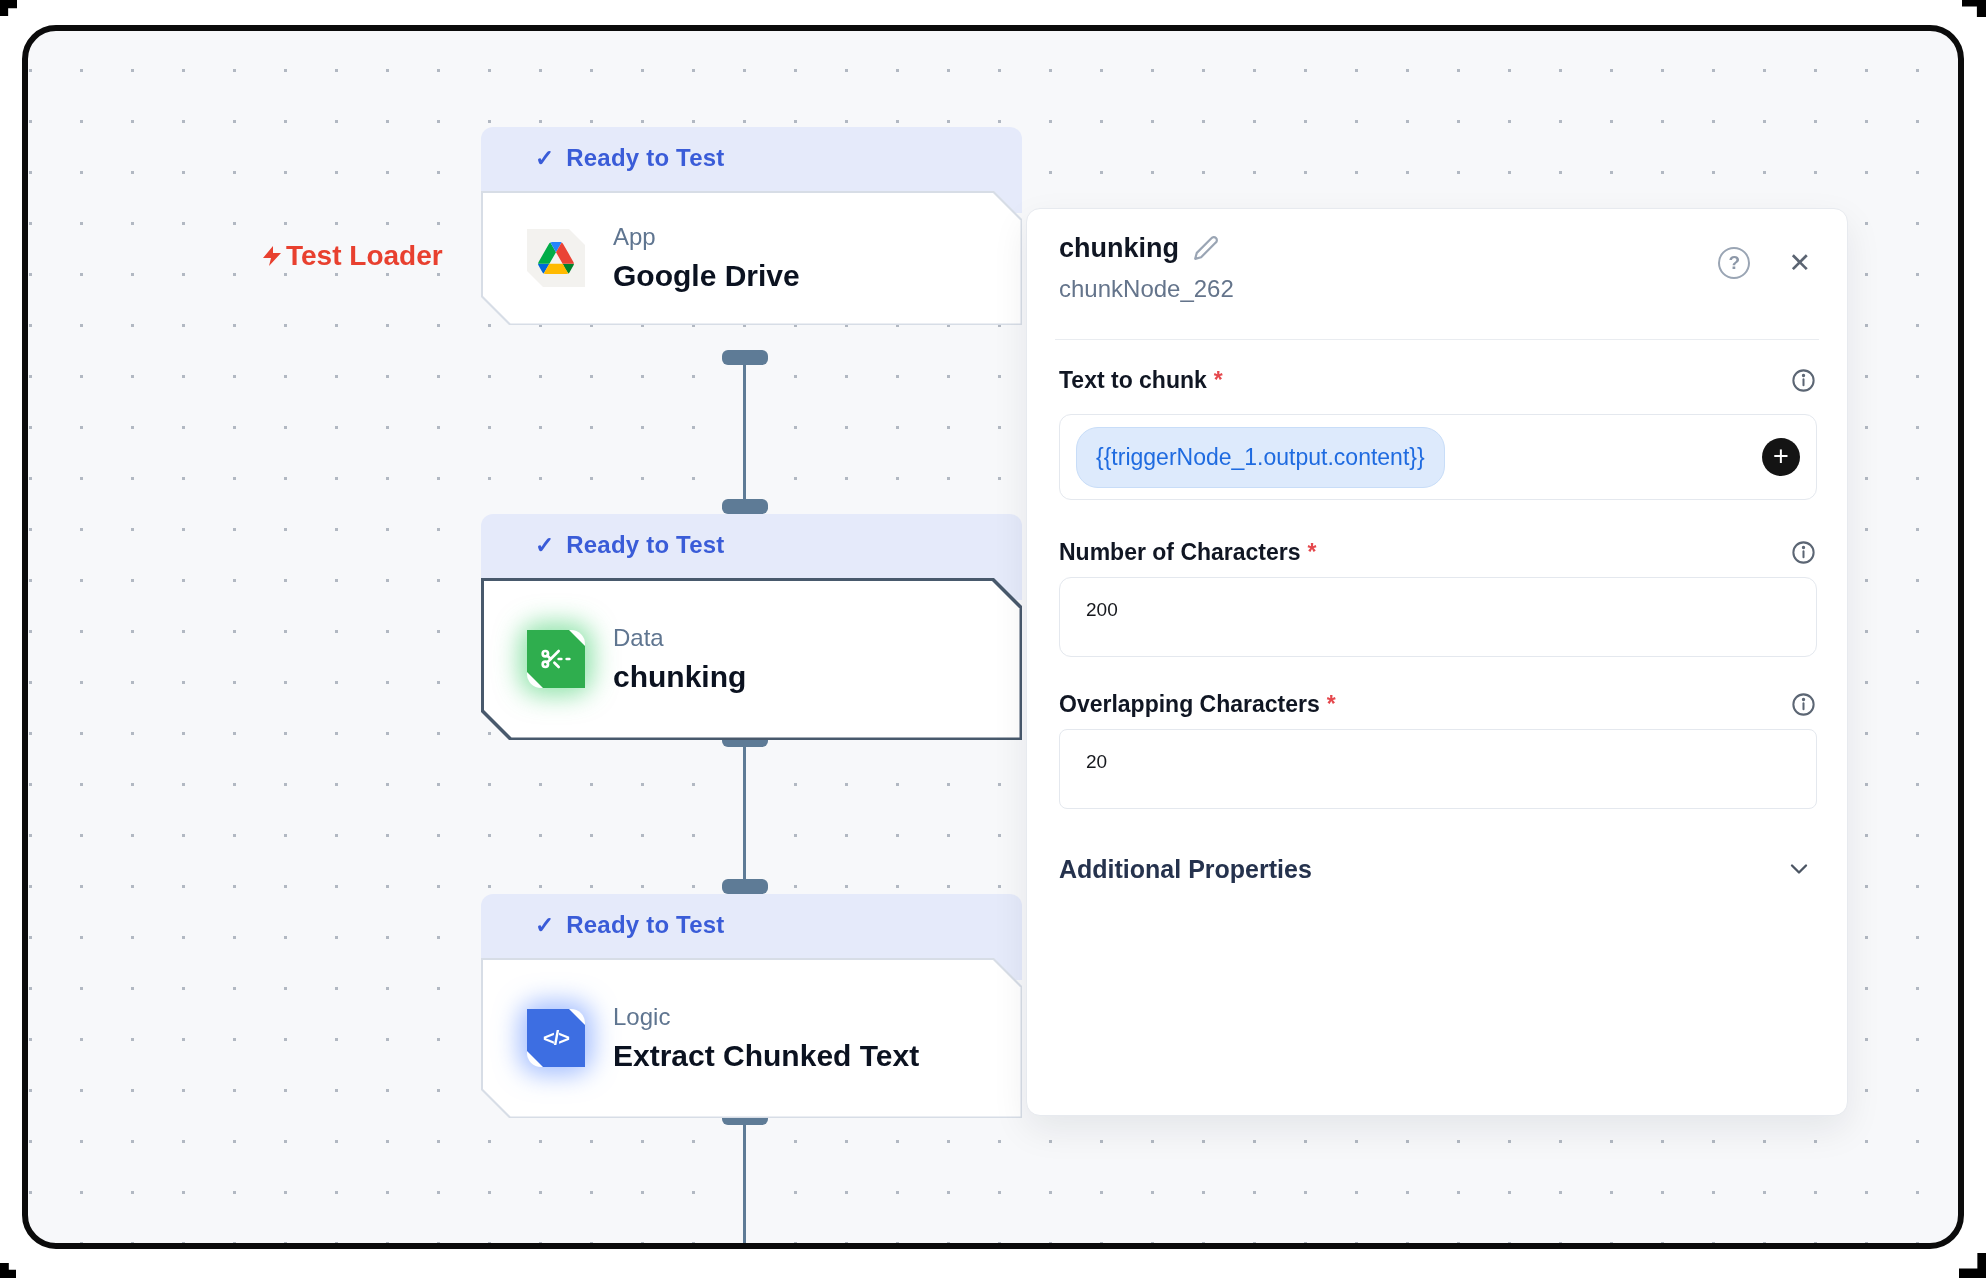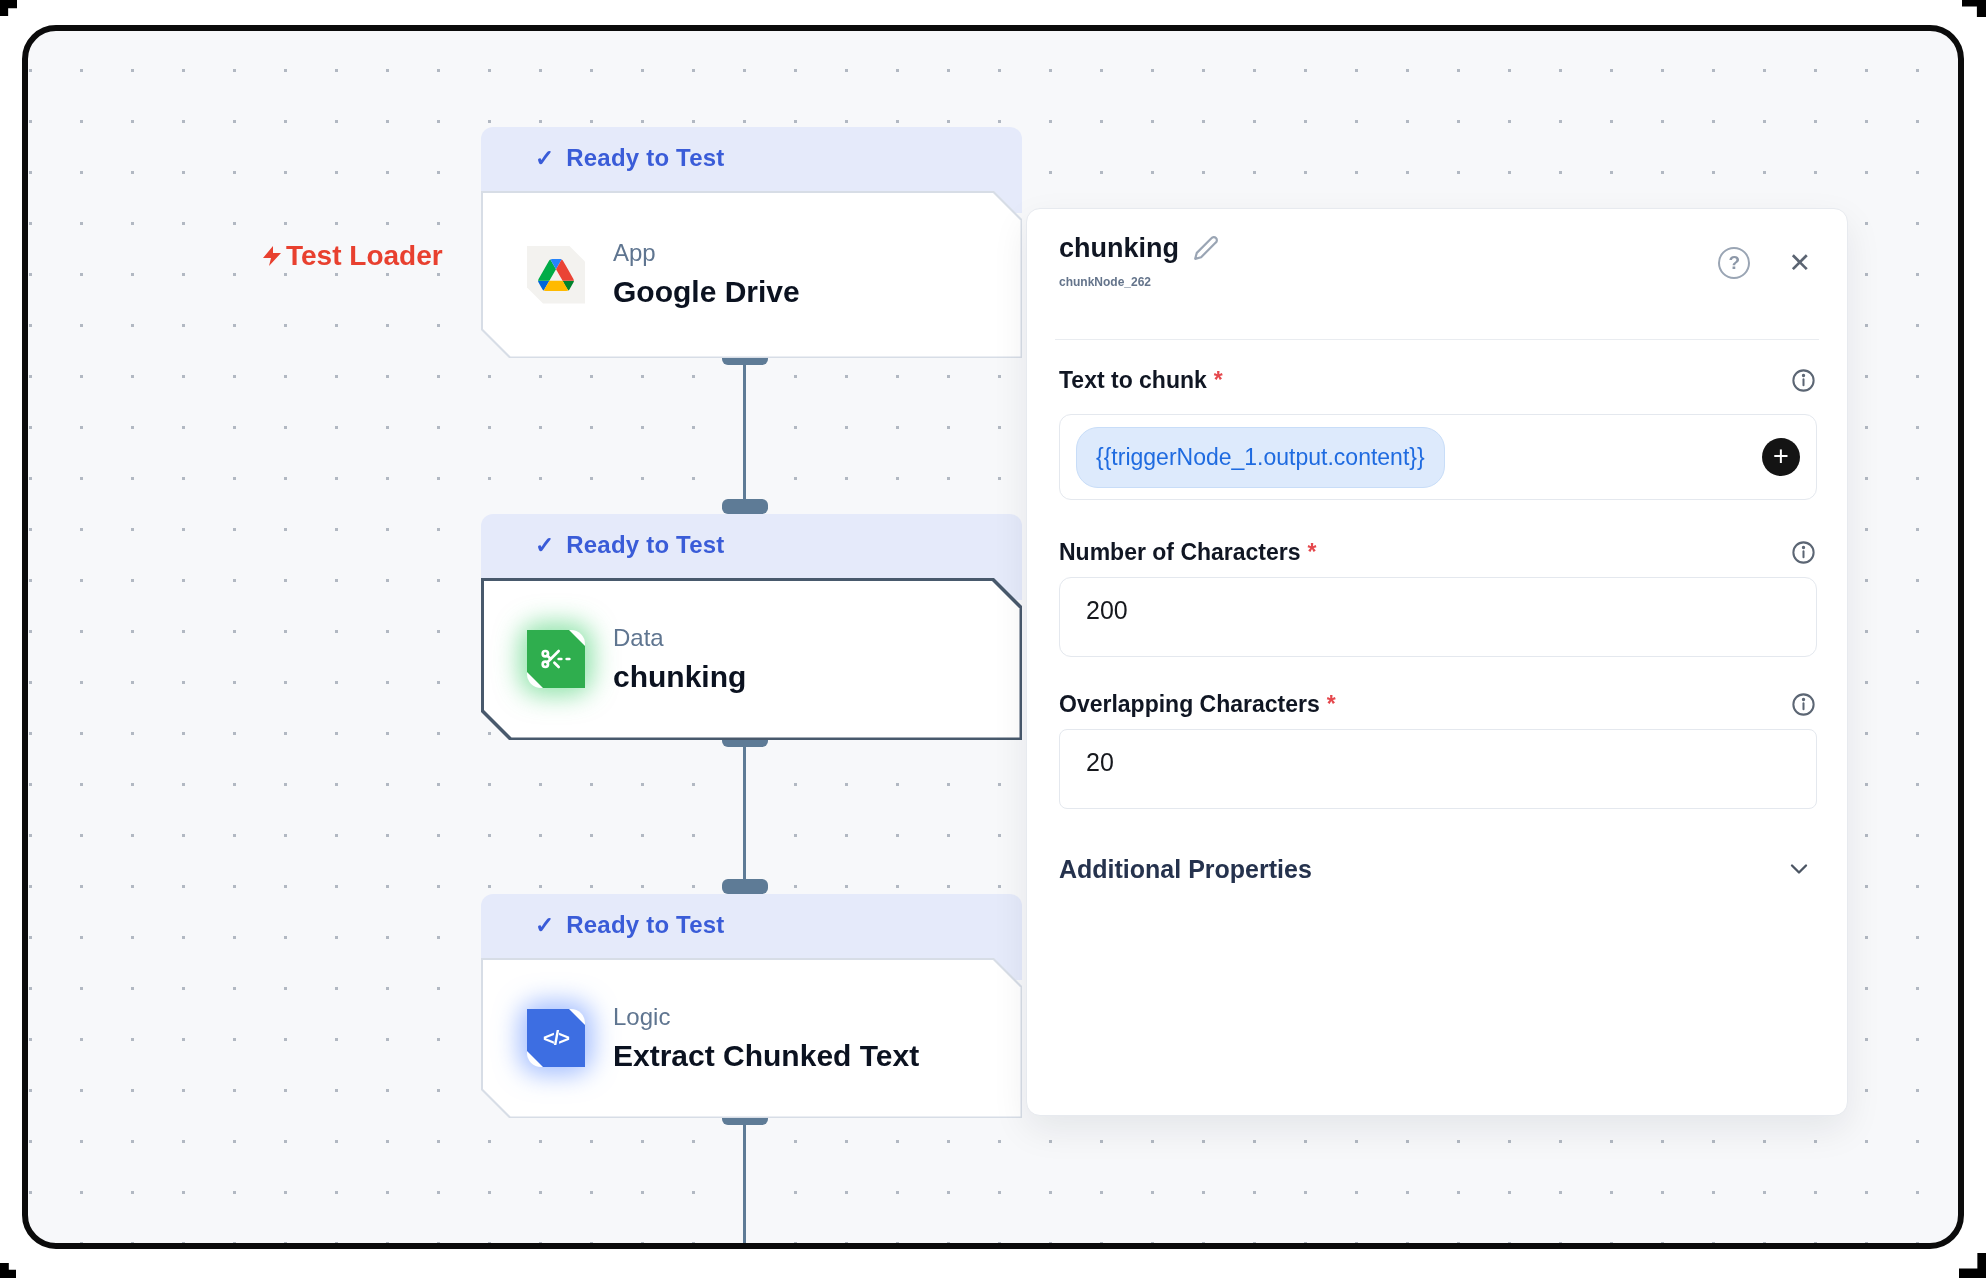--- a/index.html
+++ b/index.html
@@ -68,21 +68,21 @@
 
   
   .panel{
     position:absolute;left:1026px;top:208px;width:822px;height:908px;box-sizing:border-box;
     background:#ffffff;border:1px solid #e7eaef;border-radius:14px;
     box-shadow:0 14px 36px rgba(15,23,42,.08);
   }
   .p-header{position:absolute;left:32px;right:32px;top:22px;height:96px;}
   .p-title-row{display:flex;align-items:center;gap:14px;}
   .p-title{font-size:27px;font-weight:700;color:#101623;line-height:34px;}
-  .p-id{margin-top:10px;font-size:12px;color:#64748b;font-weight:bold;}
+  .p-id{margin-top:10px;font-size:24px;color:#64748b;}
   .p-header-icons{position:absolute;right:4px;top:16px;display:flex;align-items:center;gap:38px;}
   .help-circle{
     width:32px;height:32px;border:2px solid #9aa5b4;border-radius:50%;box-sizing:border-box;
     display:flex;align-items:center;justify-content:center;color:#8d98a8;font-size:19px;font-weight:700;cursor:pointer;
   }
   .close-x{font-size:27px;color:#5b6472;cursor:pointer;line-height:27px;}
   .p-divider{position:absolute;left:28px;right:28px;top:130px;height:1px;background:#e9ecf0;}
 
   .p-label-row{position:absolute;left:32px;right:30px;display:flex;align-items:center;}
   .p-label{font-size:23px;font-weight:700;color:#101623;}
@@ -98,21 +98,21 @@
     font-size:23px;padding:16px 19px;border-radius:22px;cursor:pointer;
   }
   .plus-btn{
     margin-left:auto;margin-right:16px;width:38px;height:38px;border-radius:50%;background:#141414;
     color:#fff;font-size:27px;display:flex;align-items:center;justify-content:center;cursor:pointer;line-height:1;
     padding-bottom:2px;box-sizing:border-box;
   }
   .text-input{
     position:absolute;left:32px;right:30px;box-sizing:border-box;height:80px;
     border:1px solid #e4e8ee;border-radius:12px;background:#fff;font-family:"Liberation Sans",sans-serif;
-    font-size:25px;color:#16181d;padding:0 0 14px 26px;outline:none;
+    font-size:19px;color:#16181d;padding:0 0 14px 26px;outline:none;
   }
   .section-row{
     position:absolute;left:32px;right:34px;top:638px;height:44px;display:flex;align-items:center;cursor:pointer;
   }
   .section-title{font-size:25px;font-weight:700;color:#25324d;}
   .chev{margin-left:auto;display:flex;}
 </style>
 </head>
 <body>
 
@@ -139,21 +139,21 @@
     <polygon points="13 2 3 14 11 14 9 22 21 9 13 9" fill="#e8402f"></polygon>
   </svg>
   <span>Test Loader</span>
 </div>
 
 <div class="node" style="top:127px;height:231px;">
   <div class="badge">
     <span class="check">✓</span>
     <span class="btxt">Ready to Test</span>
   </div>
-  <div class="card" style="top:64px;width:541px;height:167px;">
+  <div class="card" style="top:64px;width:541px;height:134px;">
     <div class="cs-outer cardshape"></div>
     <div class="cs-inner cardshape"></div>
     <div class="content">
       <div class="tilewrap">
         <div class="tile tile-drive">
           <svg width="36" height="32" viewBox="0 0 87.3 78">
             <path d="m6.6 66.85 3.85 6.65c.8 1.4 1.95 2.5 3.3 3.3l13.75-23.8h-27.5c0 1.55.4 3.1 1.2 4.5z" fill="#0066da"></path>
             <path d="m43.65 25-13.75-23.8c-1.35.8-2.5 1.9-3.3 3.3l-25.4 44a9.06 9.06 0 0 0 -1.2 4.5h27.5z" fill="#00ac47"></path>
             <path d="m73.55 76.8c1.35-.8 2.5-1.9 3.3-3.3l1.6-2.75 7.65-13.25c.8-1.4 1.2-2.95 1.2-4.5h-27.5l5.85 11.5z" fill="#00832d"></path>
             <path d="m43.65 25 13.75-23.8c-1.35-.8-2.9-1.2-4.5-1.2h-18.5c-1.6 0-3.15.45-4.5 1.2z" fill="#2684fc"></path>

